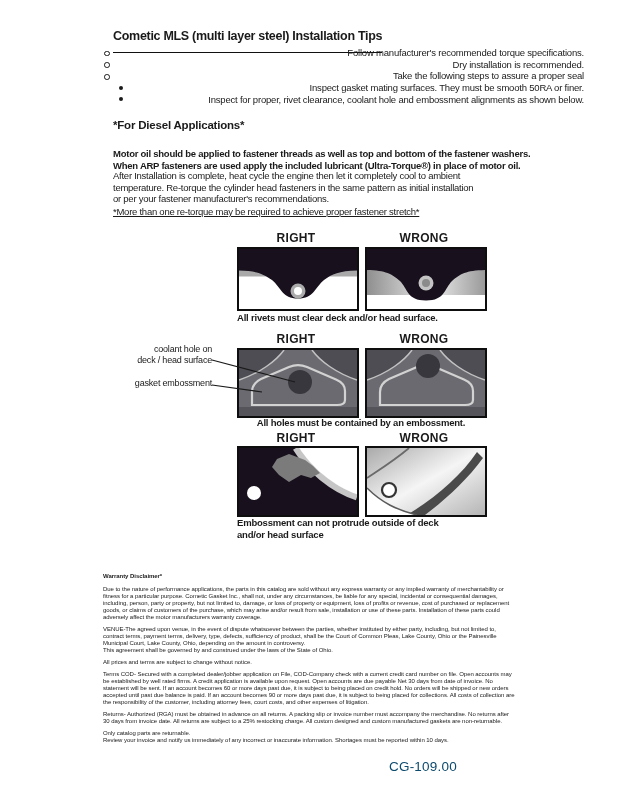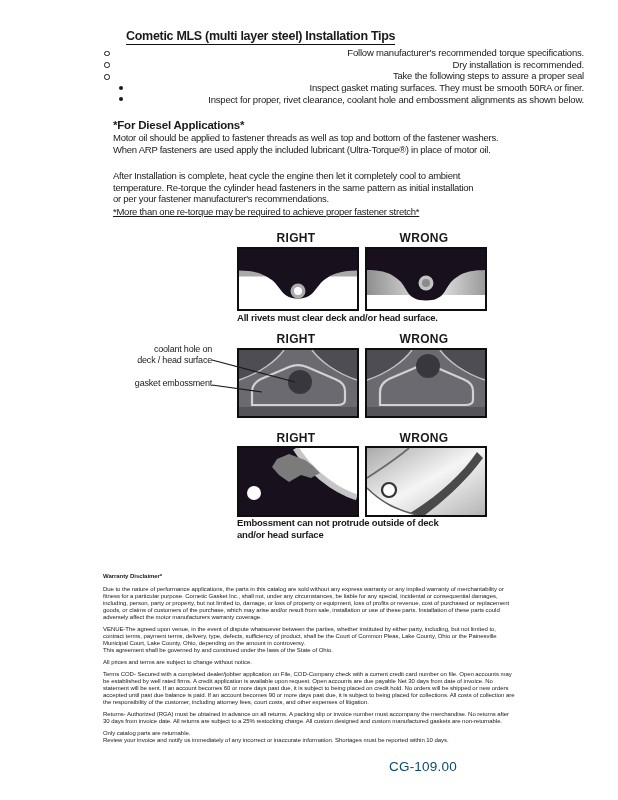--- a/index.html
+++ b/index.html
@@ -3,34 +3,34 @@
 <meta charset="utf-8">
 <style>
   html,body{margin:0;padding:0;background:#ffffff;}
   .page{
     position:relative;width:618px;height:800px;background:#ffffff;overflow:hidden;
     font-family:"Liberation Sans", sans-serif;color:#1a1a1a;
   }
   .abs{position:absolute;}
   
   .title{
-    left:126px;top:29px;font-size:12.5px;font-weight:bold;letter-spacing:-0.3px;
-    border-bottom:1.6px solid #111;padding-bottom:1px;white-space:nowrap;
+    left:113px;top:29px;font-size:12.5px;font-weight:bold;letter-spacing:-0.3px;
+    border-bottom:1.6px solid #111;padding-bottom:9px;white-space:nowrap;
   }
   
   .intro{left:104px;top:47px;width:480px;font-size:9.5px;letter-spacing:-0.2px;line-height:11.7px;}
   .b-row{display:flex;align-items:flex-start;justify-content:space-between;}
   .b{flex:0 0 auto;width:3.6px;height:3.6px;border-radius:50%;margin:3.6px 4px 0 0;}
   .b.o{border:1px solid #1a1a1a;}
   .b.f{background:#1a1a1a;width:4px;height:4px;}
   .sub-ind{margin-left:15px;}
   
   .sec-head{left:113px;top:119px;font-size:11.5px;font-weight:bold;letter-spacing:-0.2px;}
   .para{font-size:9.5px;letter-spacing:-0.25px;line-height:11.7px;white-space:pre-line;}
-  .p1{left:113px;top:132px;width:440px;}
+  .p1{left:113px;top:148px;width:440px;font-weight:bold;}
   .p2{left:113px;top:170px;width:440px;}
   .note{left:113px;top:206px;width:440px;font-size:9.5px;letter-spacing:-0.25px;text-decoration:underline;}
   
   .dg-label{font-size:12px;font-weight:bold;letter-spacing:0.3px;width:118px;text-align:center;}
   .panel{width:118px;border:2px solid #0e0e0e;line-height:0;background:#fff;}
   .panel svg{display:block;}
   .caption{font-size:9.5px;font-weight:bold;letter-spacing:-0.2px;line-height:11.5px;white-space:pre-line;}
   .annot{font-size:9px;letter-spacing:-0.2px;line-height:11px;text-align:right;white-space:pre-line;}
   
   .legal{left:103px;top:573px;width:414px;font-size:6px;letter-spacing:-0.05px;line-height:7px;}
@@ -138,20 +138,21 @@
       <path d="M13,55 L13,42 C13,36 16,32 22,29 L50,17 C56,14.5 62,14.5 68,17 L97,29.5 C103,32 106,36 106,41 L106,50 C106,54 103,55 98,55 Z" fill="none" stroke="#d2d2d2" stroke-width="2.2"></path>
       <circle cx="61" cy="16" r="12" fill="#38373d"></circle>
     </svg>
   </div>
 
   <svg class="abs ptr" style="left:205px;top:338px;" width="105" height="62" viewBox="0 0 105 62">
     <line x1="7" y1="22" x2="90" y2="44" stroke="#1a1a1a" stroke-width="1.2"></line>
     <line x1="7" y1="47" x2="57" y2="54" stroke="#1a1a1a" stroke-width="1.2"></line>
   </svg>
 
+  <div class="abs caption" style="left:237px;top:417px;width:248px;text-align:center;">All holes must be contained by an embossment.</div>
 
   <div class="abs dg-label" style="left:237px;top:431px;">RIGHT</div>
   <div class="abs dg-label" style="left:365px;top:431px;">WRONG</div>
 
   <div class="abs panel" style="left:237px;top:446px;">
     <svg width="118" height="67" viewBox="0 0 118 67">
       <rect width="118" height="67" fill="#18101d"></rect>
       <path d="M57,0 C70,21 93,41 118,49" fill="none" stroke="#c6c6c6" stroke-width="7"></path>
       <path d="M59,-2 C72,19 95,39 120,47 L120,-2 Z" fill="#ffffff"></path>
       <path d="M38,11 L50,6 L58,9 L66,12 L74,18 L81,25 L72,30 L62,27 L50,34 L40,27 L33,19 Z" fill="#7b7b7b"></path>

